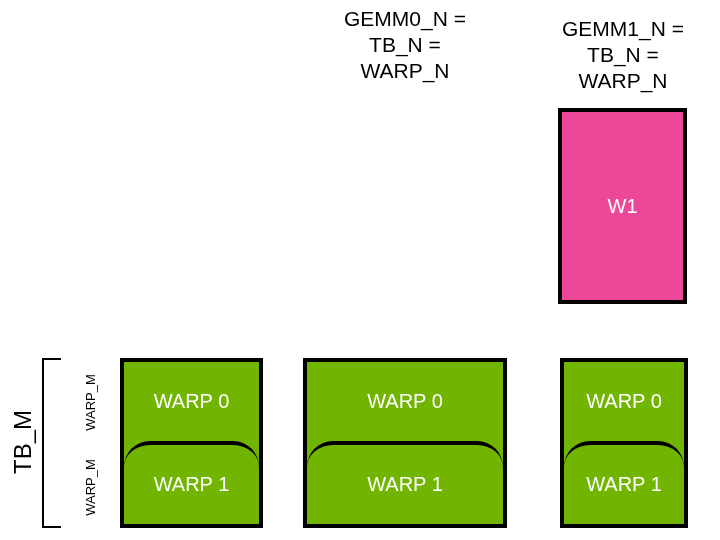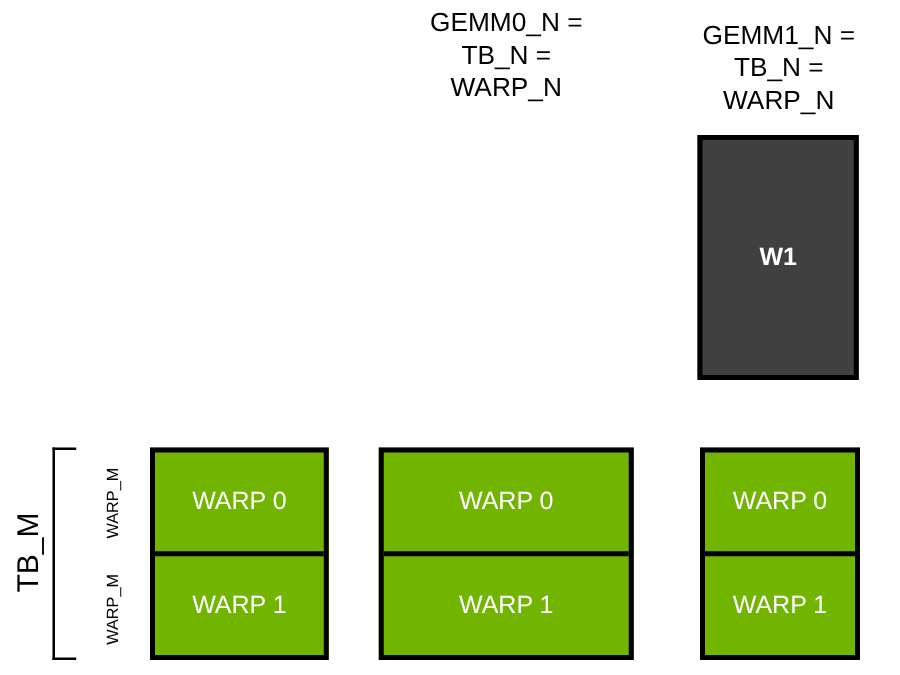--- a/index.html
+++ b/index.html
@@ -41,21 +41,21 @@
     position: absolute;
     box-sizing: border-box;
     border: 4px solid #000000;
     display: flex;
     align-items: center;
     justify-content: center;
     color: #ffffff;
     font-size: 20px;
     font-family: "Liberation Sans", sans-serif;
   }
-  .box-blue  { background: #404040; font-weight: bold; }
+  .box-blue  { background: #ec4899; }
 
   
   #blue-w0 { left: 303px; top: 172px; width: 204px; height: 126px; }
   #blue-w1 { left: 558px; top: 108px; width: 129px; height: 196px; }
 
   
   .green-col {
     position: absolute;
     box-sizing: border-box;
     border: 4px solid #000000;
@@ -66,21 +66,21 @@
   .green-cell {
     flex: 1 1 0;
     display: flex;
     align-items: center;
     justify-content: center;
     color: #ffffff;
     font-size: 20px;
     box-sizing: border-box;
     font-family: "Liberation Sans", sans-serif;
   }
-  .green-cell + .green-cell { border-top: 4px solid #000000; }
+  .green-cell + .green-cell { border-top: 4px solid #000000; border-radius: 26px; }
 
   #green-col-0 { left: 120px; top: 358px; width: 143px; height: 170px; }
   #green-col-1 { left: 303px; top: 358px; width: 204px; height: 170px; }
   #green-col-2 { left: 560px; top: 358px; width: 128px; height: 170px; }
 
   
   #tb-m-bracket {
     position: absolute;
     left: 42px;
     top: 358px;

